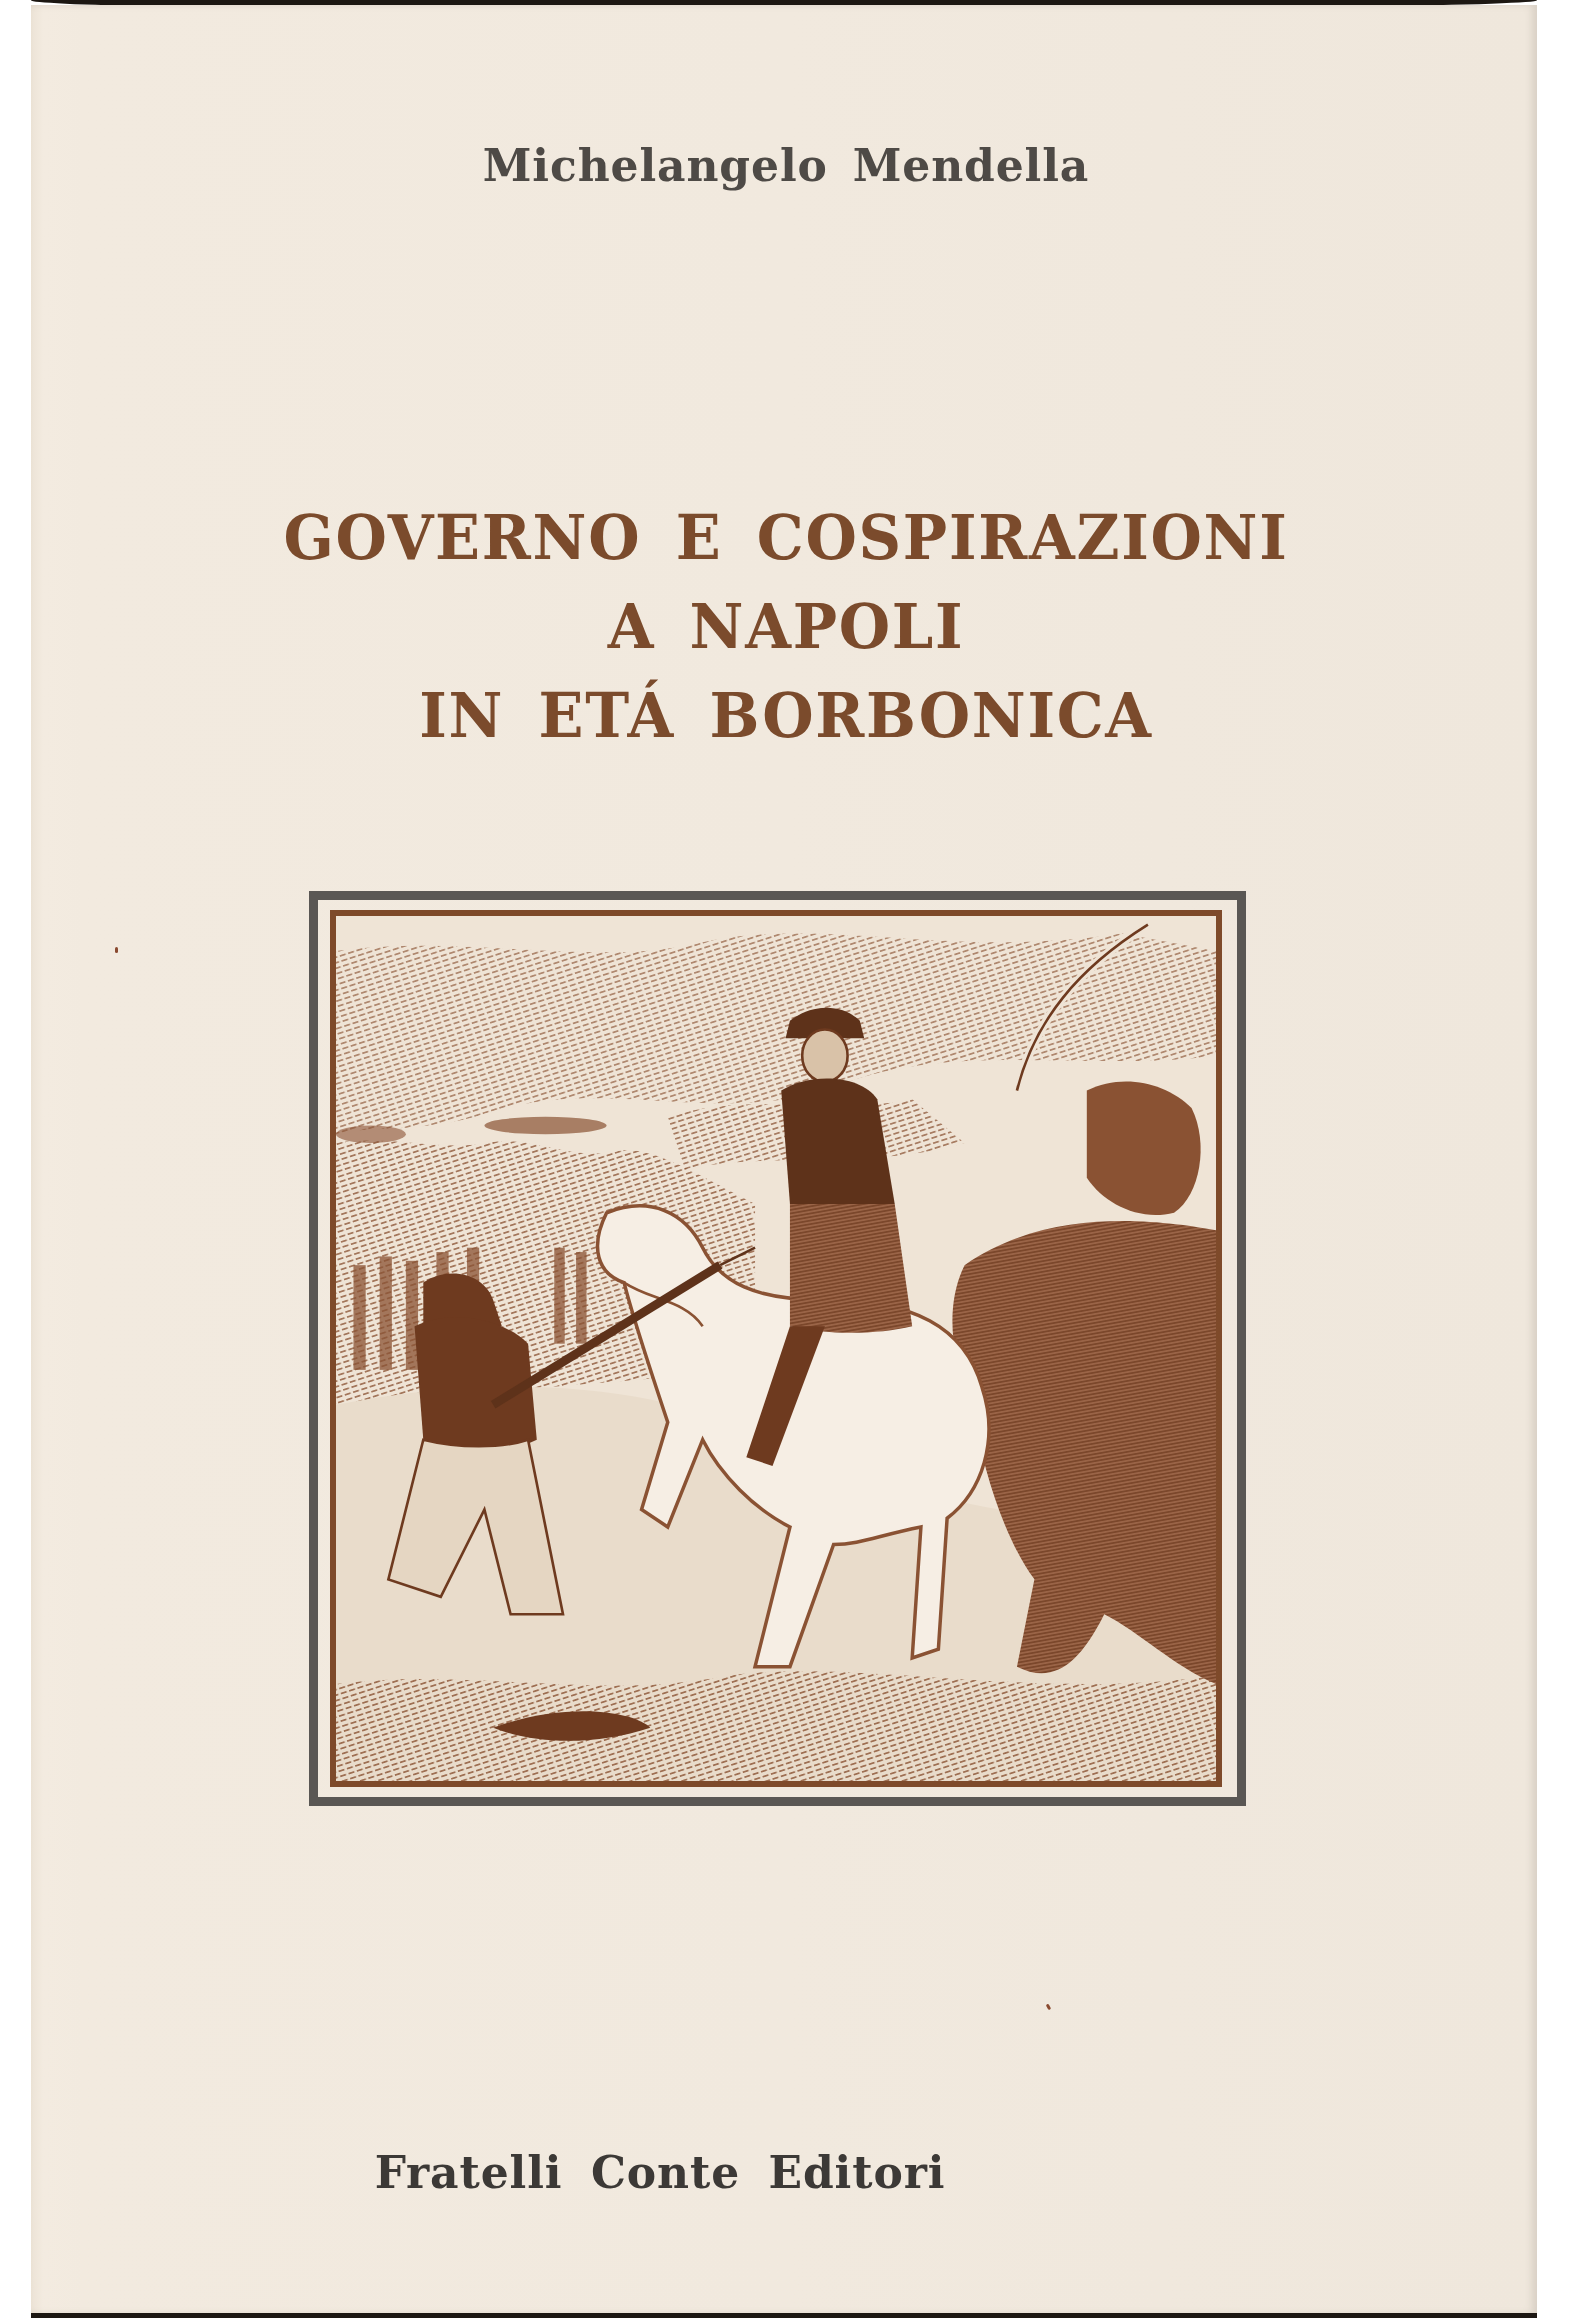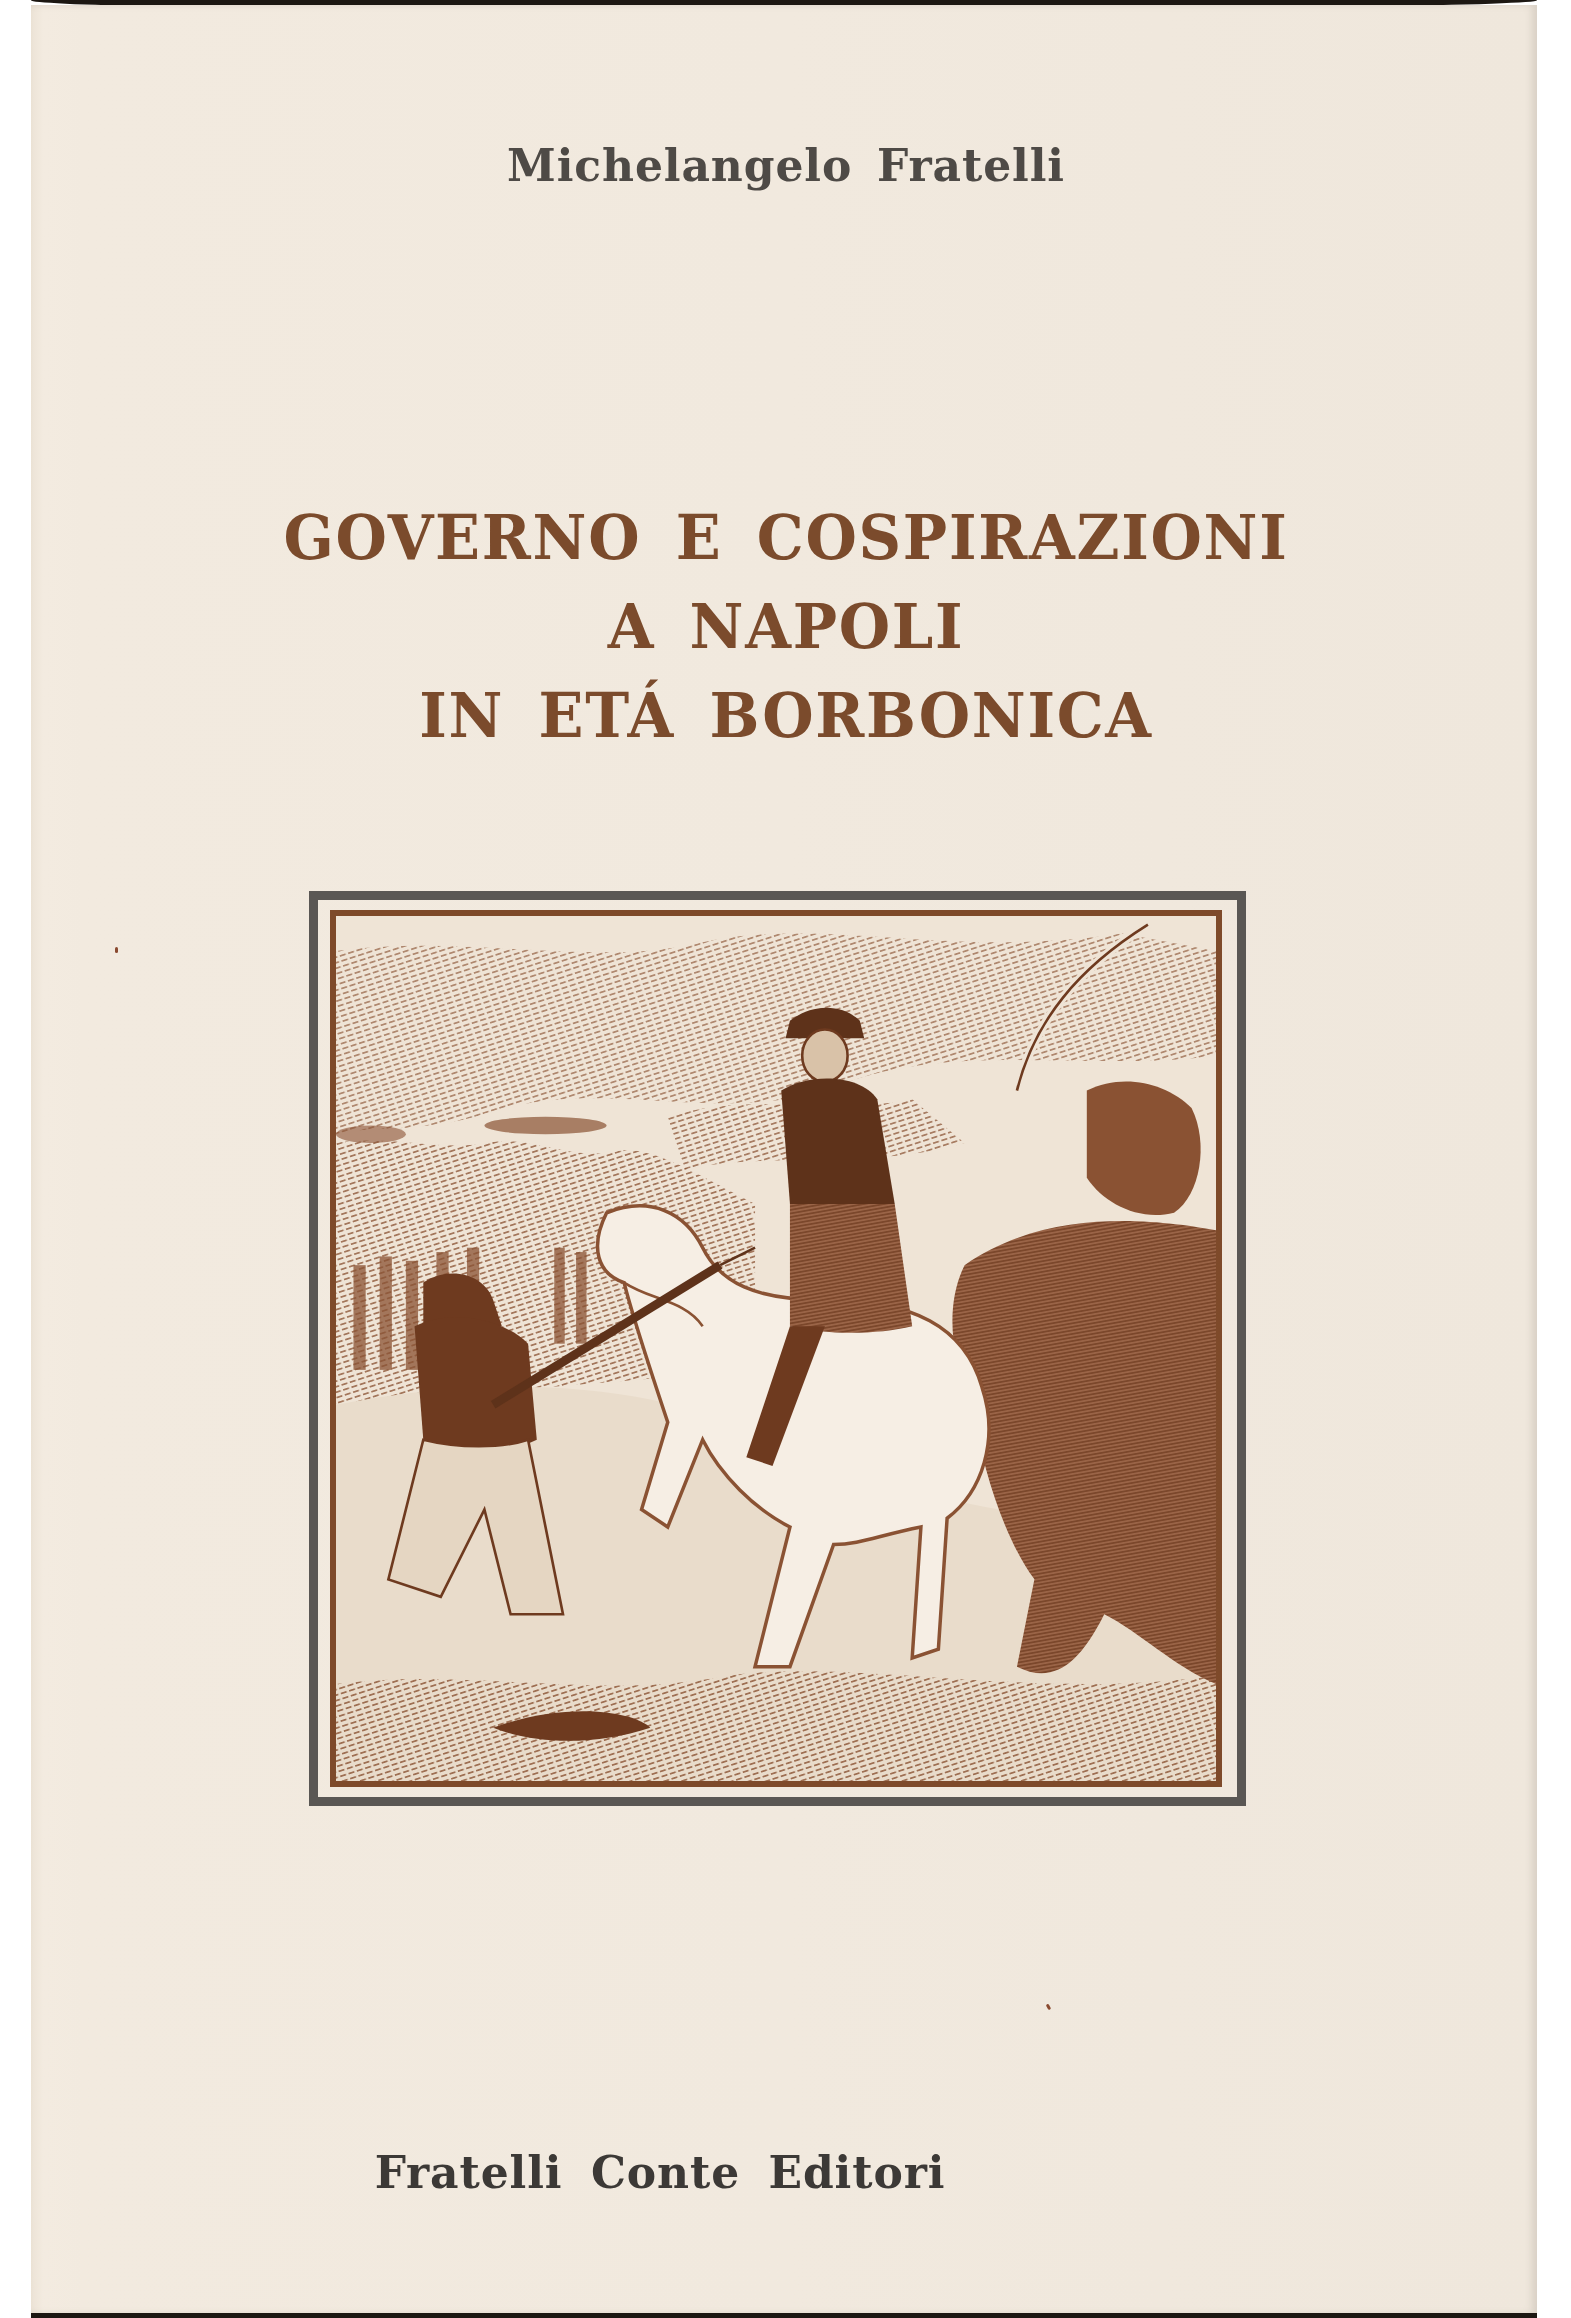--- a/index.html
+++ b/index.html
@@ -46,21 +46,21 @@
   }
   .speck { position: absolute; width: 2.6px; height: 6.1px; background: #8a4a30; border-radius: 1.7px; }
 </style>
 </head>
 <body>
 
 <div class="top-edge"></div>
 
 <div class="cover"></div>
 
-<div class="author">Michelangelo Fratelli</div>
+<div class="author">Michelangelo Mendella</div>
 
 <div class="title">
   <div>GOVERNO E COSPIRAZIONI</div>
   <div>A NAPOLI</div>
   <div>IN ETÁ BORBONICA</div>
 </div>
 
 <div class="frame-outer"></div>
 <div class="frame-inner">
   <svg viewBox="0 0 1008 991" preserveAspectRatio="none">

